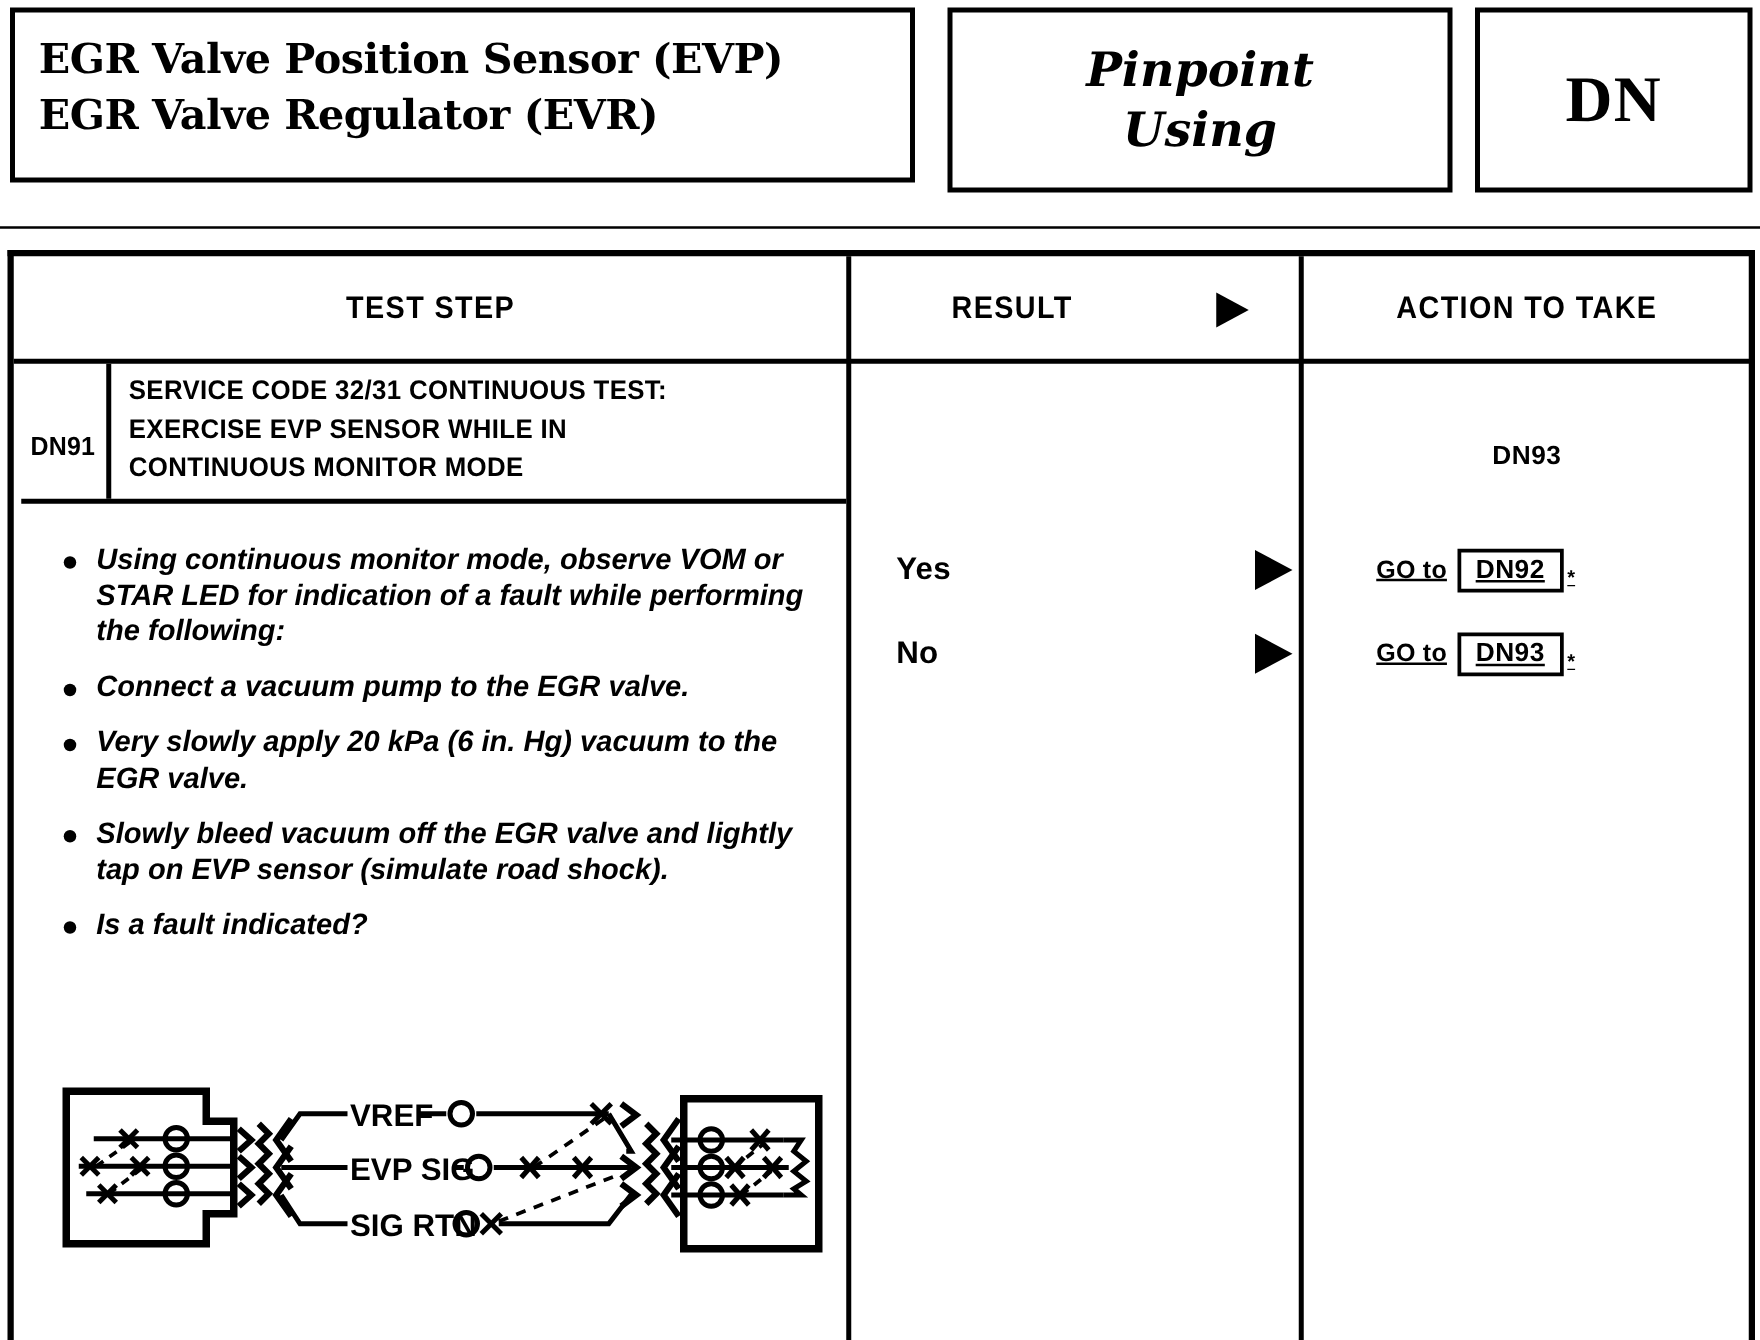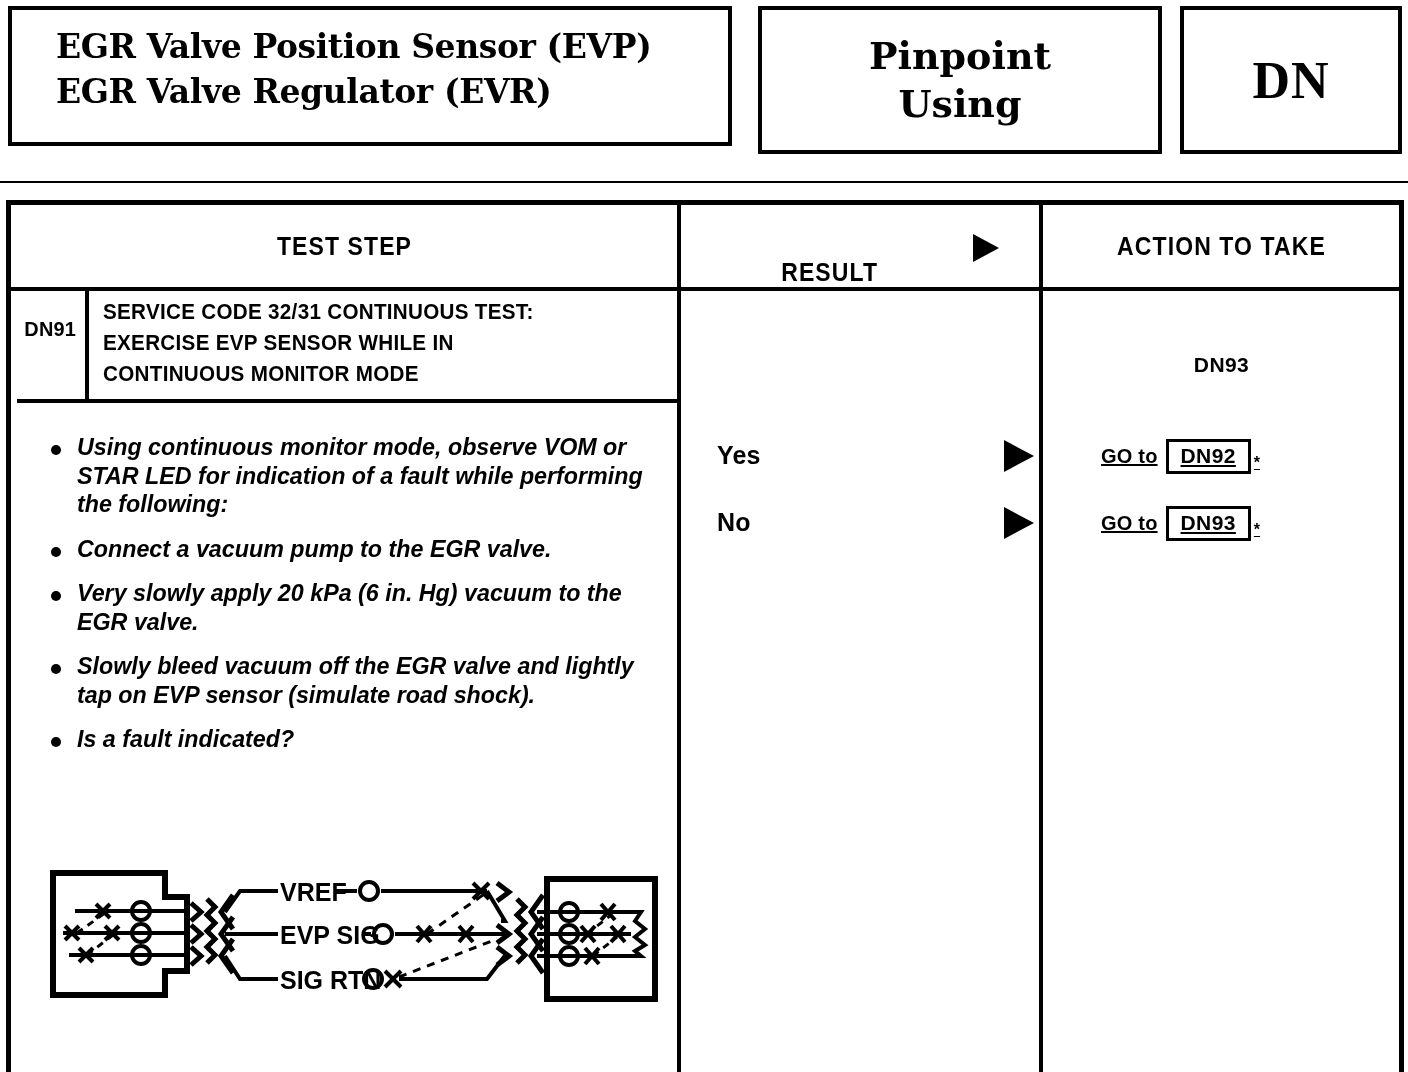--- a/index.html
+++ b/index.html
@@ -24,37 +24,38 @@
   }
   .hdr-box {
     position: absolute;
     border: 4px solid #000;
     background: #fff;
     box-sizing: border-box;
   }
   #title-box {
     left: 8px; top: 6px;
     width: 724px; height: 140px;
-    padding: 14px 0 0 44px;
+    padding: 14px 0 0 19px;
   }
   .title-line {
     font-family: "DejaVu Serif", serif;
     font-weight: bold;
     font-size: 33px;
     line-height: 45px;
     letter-spacing: -0.4px;
     white-space: nowrap;
   }
   #pinpoint-box {
     left: 758px; top: 6px;
     width: 404px; height: 148px;
     display: flex;
     flex-direction: column;
     align-items: center;
     justify-content: center;
+    font-style: italic;
   }
   .pinpoint-line {
     font-family: "DejaVu Serif", serif;
     font-weight: bold;
     font-size: 38px;
     line-height: 48px;
     letter-spacing: 0px;
   }
   #dn-box {
     left: 1180px; top: 6px;
@@ -118,42 +119,42 @@
     font-weight: bold;
     font-size: 25px;
     letter-spacing: 1.2px;
     font-stretch: condensed;
     transform: scaleX(0.92);
   }
   #head-test-step { left: 0; width: 666px; }
   #head-result    { left: 670px; width: 358px; }
   #head-action    { left: 1032px; width: 357px; }
 
-  #head-result { justify-content: flex-start; padding-left: 96px; align-items: flex-end; }
+  #head-result { justify-content: flex-start; padding-left: 76px; }
   .result-tri {
     position: absolute;
     left: 292px; top: 29px;
     width: 0; height: 0;
     border-left: 26px solid #000;
     border-top: 14px solid transparent;
     border-bottom: 14px solid transparent;
   }
 
   
   #step-head-block {
     position: absolute;
     left: 0; top: 86px;
     width: 666px; height: 108px;
   }
   #step-code-cell {
     position: absolute;
     left: 6px; top: 0;
     width: 66px; height: 108px;
     display: flex;
-    align-items: flex-start;
+    align-items: center;
     justify-content: center;
     padding-top: 26px;
     box-sizing: border-box;
   }
   .step-code-text {
     font-weight: bold;
     font-size: 21px;
     letter-spacing: 0.2px;
     transform: scaleX(0.95);
   }

